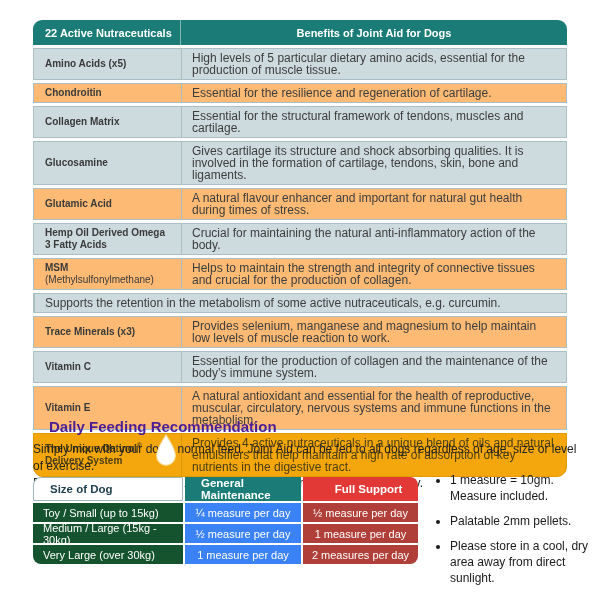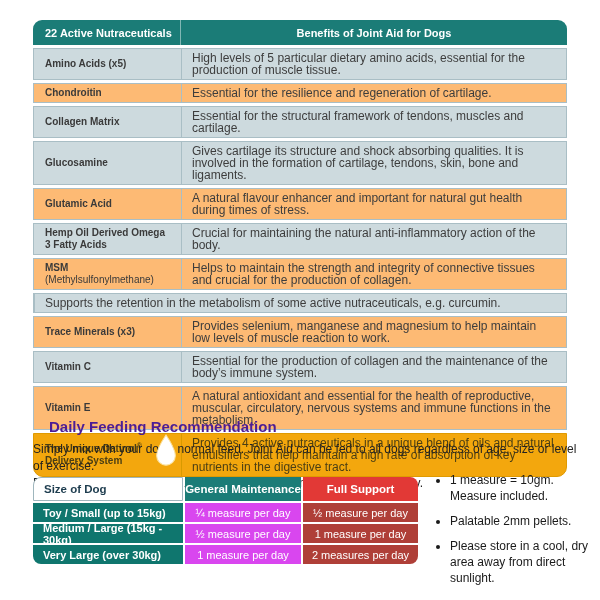--- a/index.html
+++ b/index.html
@@ -41,26 +41,26 @@
   
   .feeding-heading{position:absolute;left:33px;top:418px;font-size:15px;font-weight:bold;color:#4c1d95;margin-left:16px;}
   .intro{position:absolute;left:33px;top:441px;width:545px;font-size:12px;line-height:17px;color:#222;}
   
   .t2{
     position:absolute;left:33px;top:477px;width:387px;
     display:grid;grid-template-columns:150px 116px 115px;grid-auto-rows:auto;gap:2px;
     font-size:11px;
   }
   .t2 .cell{display:flex;align-items:center;box-sizing:border-box;height:19px;}
-  .t2 .hcell{height:24px;font-weight:bold;font-size:11.5px;}
+  .t2 .hcell{height:24px;font-weight:bold;font-size:11.5px;padding-left:16px;}
   .h-size{background:#fff;border:1px solid #9FB6BD;color:#1D3C4E;padding-left:10px;border-radius:8px 0 0 0;}
   .h-maint{background:#1B7C77;color:#fff;justify-content:center;}
   .h-full{background:#E23936;color:#fff;justify-content:center;border-radius:0 8px 0 0;}
-  .c-size{background:#0f766e;color:#fff;padding-left:10px;font-weight:bold;}
-  .c-maint{background:#d946ef;color:#fff;justify-content:center;}
+  .c-size{background:#14532d;color:#fff;padding-left:10px;}
+  .c-maint{background:#3b82f6;color:#fff;justify-content:center;}
   .c-full{background:#AF3F38;color:#fff;justify-content:center;}
   
   .notes{position:absolute;left:436px;top:472px;width:142px;margin:0;padding:0 0 0 14px;
          font-size:12px;line-height:16px;color:#1a1a1a;}
   .notes li{margin-bottom:9px;}
 </style>
 </head>
 <body>
 
 <div class="page">

